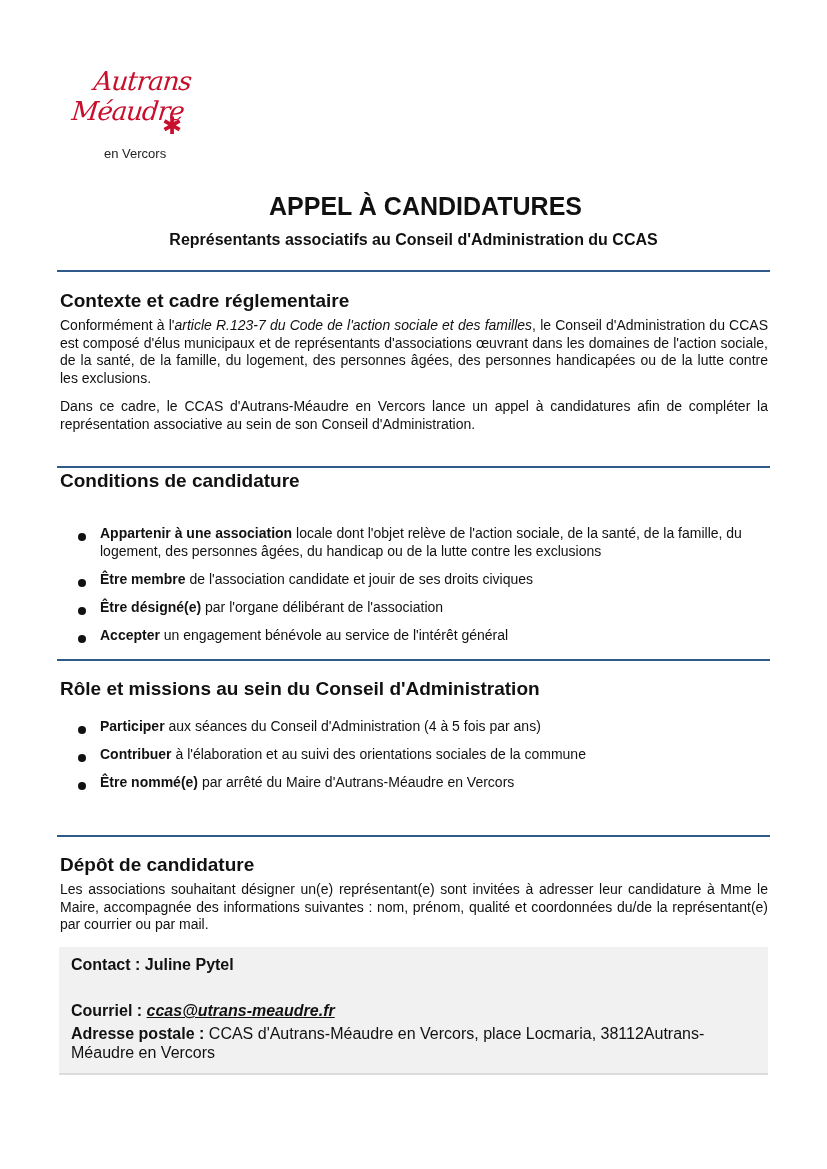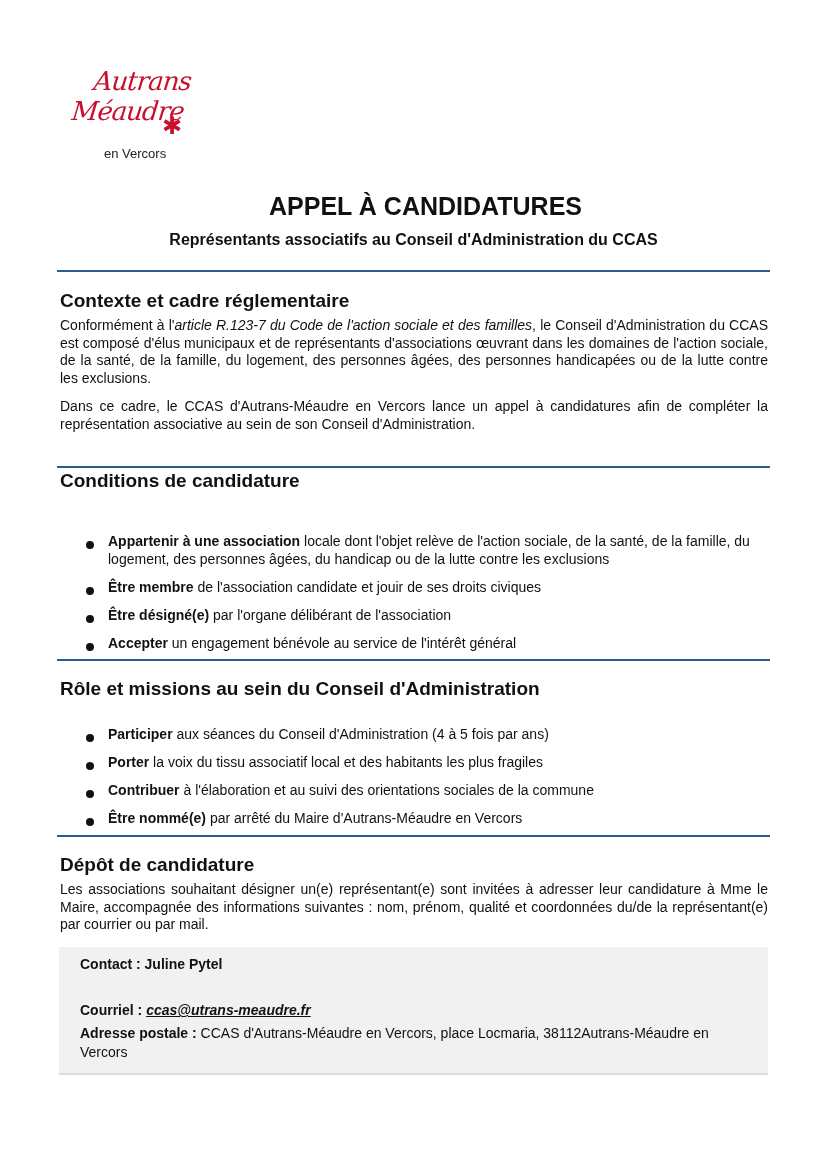--- a/index.html
+++ b/index.html
@@ -8,25 +8,25 @@
   .logo { position: absolute; left: 66px; top: 66px; width: 124px; height: 100px; }
   .logo .l1 { position: absolute; left: 28px; top: 0px; font-family: "DejaVu Serif", serif; font-style: italic; font-size: 26px; color: #c8102e; letter-spacing: -1px; transform: skewX(-6deg); }
   .logo .l2 { position: absolute; left: 6px; top: 30px; font-family: "DejaVu Serif", serif; font-style: italic; font-size: 26px; color: #c8102e; letter-spacing: -1px; transform: skewX(-6deg); }
   .logo .star { position: absolute; left: 96px; top: 48px; font-size: 24px; color: #c8102e; line-height: 1; }
   .logo .l3 { position: absolute; left: 38px; top: 80px; font-size: 13px; color: #222; }
   .title { position: absolute; left: 12px; width: 827px; top: 192px; text-align: center; font-weight: bold; font-size: 25px; color: #111; }
   .subtitle { position: absolute; left: 0; width: 827px; top: 231px; text-align: center; font-weight: bold; font-size: 16px; color: #111; }
   .rule { position: absolute; left: 57px; width: 713px; height: 2px; background: #2f5b8a; }
   .h2 { position: absolute; left: 60px; font-weight: bold; font-size: 19px; color: #111; }
   .para { position: absolute; left: 60px; width: 708px; font-size: 14px; line-height: 17.6px; text-align: justify; color: #111; }
-  .bullets { position: absolute; left: 60px; width: 708px; margin: 16px; padding: 0; list-style: none; }
+  .bullets { position: absolute; left: 60px; width: 708px; margin: 8px; padding: 0; list-style: none; }
   .bullets li { position: relative; padding-left: 32px; font-size: 14px; line-height: 18px; margin-bottom: 10px; color: #111; }
   .bullets li .dot { position: absolute; left: 10px; top: 9px; width: 8px; height: 8px; border-radius: 50%; background: #111; }
   .contact-box { position: absolute; left: 59px; top: 947px; width: 709px; height: 126px; background: #f1f1f1; border-bottom: 2px solid #dcdcdc; }
-  .contact-line { position: absolute; left: 21px; font-size: 14px; line-height: 19px; color: #111; width: 640px; }
+  .contact-line { position: absolute; left: 12px; font-size: 16px; line-height: 19px; color: #111; width: 640px; }
   .contact-line b { font-weight: bold; }
   .email { font-weight: bold; font-style: italic; text-decoration: underline; color: #111; cursor: pointer; }
 </style>
 </head>
 <body>
 
 <div class="page">
 
   <div class="logo">
     <span class="l1">Autrans</span>
@@ -49,21 +49,20 @@
     <li><span class="dot"></span><b>Appartenir à une association</b><span> locale dont l'objet relève de l'action sociale, de la santé, de la famille, du logement, des personnes âgées, du handicap ou de la lutte contre les exclusions</span></li>
     <li><span class="dot"></span><b>Être membre</b><span> de l'association candidate et jouir de ses droits civiques</span></li>
     <li><span class="dot"></span><b>Être désigné(e)</b><span> par l'organe délibérant de l'association</span></li>
     <li><span class="dot"></span><b>Accepter</b><span> un engagement bénévole au service de l'intérêt général</span></li>
   </ul>
 
   <div class="rule" style="top:659px;"></div>
   <div class="h2" style="top:678px;">Rôle et missions au sein du Conseil d'Administration</div>
   <ul class="bullets" style="top:709px;">
     <li><span class="dot"></span><b>Participer</b><span> aux séances du Conseil d'Administration (4 à 5 fois par ans)</span></li>
-    <li><span class="dot"></span><b>Porter</b><span> la voix du tissu associatif local et des habitants les plus fragiles</span></li>
     <li><span class="dot"></span><b>Contribuer</b><span> à l'élaboration et au suivi des orientations sociales de la commune</span></li>
     <li><span class="dot"></span><b>Être nommé(e)</b><span> par arrêté du Maire d'Autrans-Méaudre en Vercors</span></li>
   </ul>
 
   <div class="rule" style="top:835px;"></div>
   <div class="h2" style="top:854px;">Dépôt de candidature</div>
   <div class="para" style="top:881px;">Les associations souhaitant désigner un(e) représentant(e) sont invitées à adresser leur candidature à Mme le Maire, accompagnée des informations suivantes : nom, prénom, qualité et coordonnées du/de la représentant(e) par courrier ou par mail.</div>
 
   <div class="contact-box">
     <div class="contact-line" style="top:8px;"><b>Contact : Juline Pytel</b></div>

